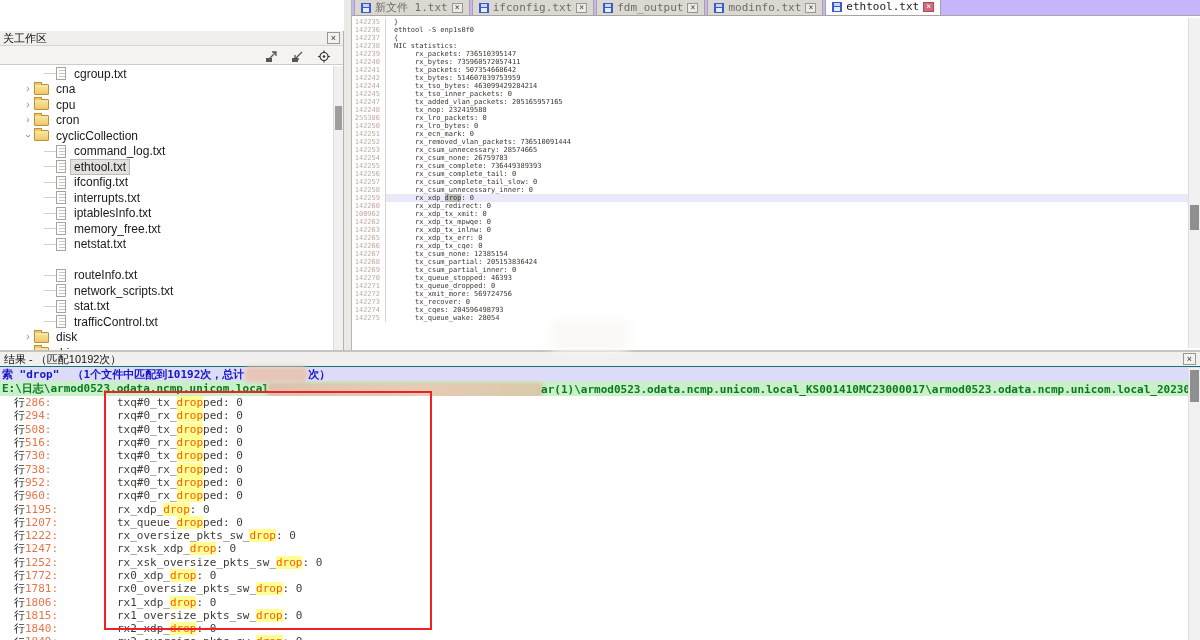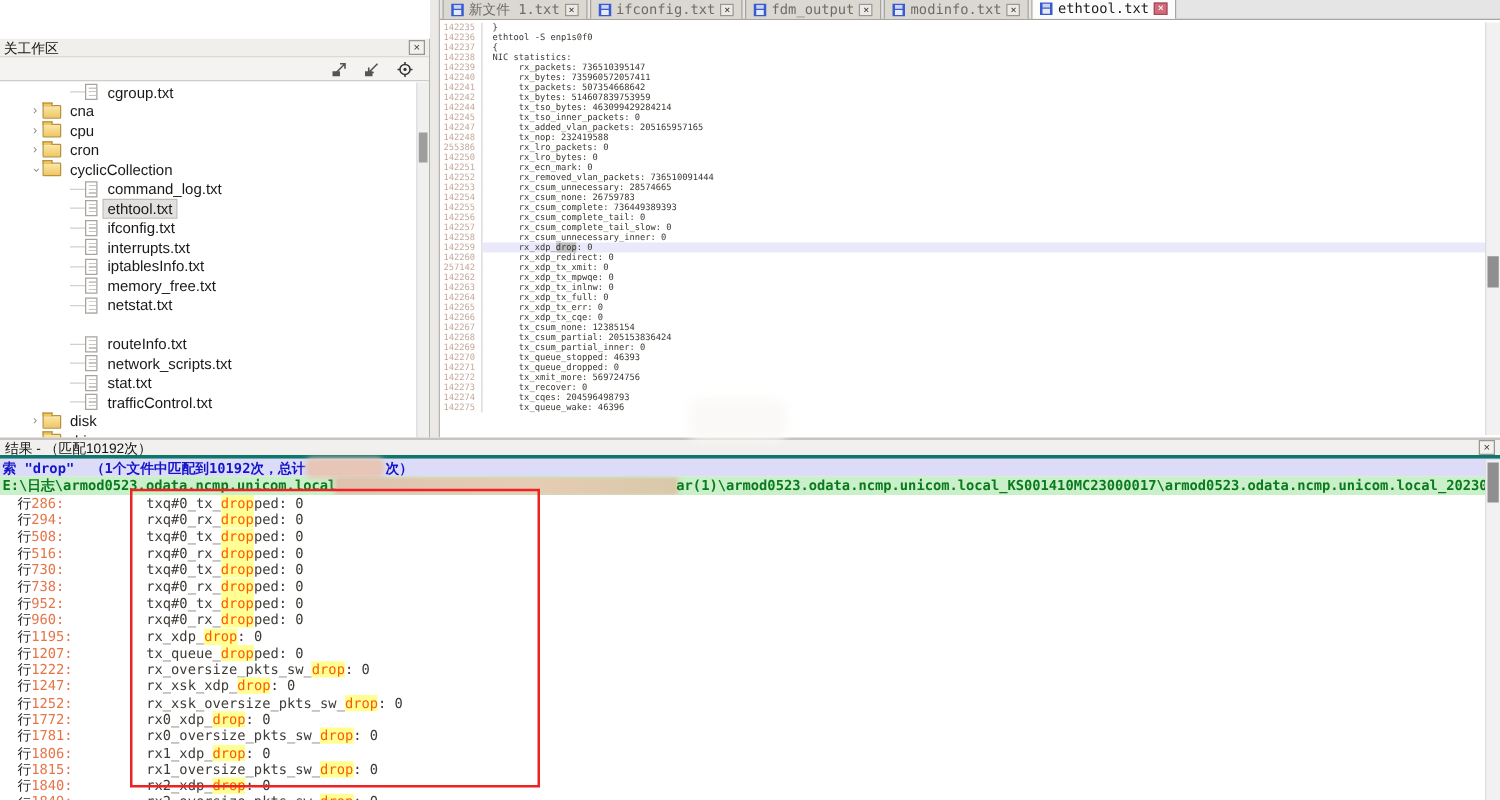--- a/index.html
+++ b/index.html
@@ -10,63 +10,63 @@
   
   .workspace { position:absolute; left:0; top:0; width:344px; height:350px; background:#fff; border-right:1px solid #b5b2ad;margin-top:31px; }
   .ws-titlebar { height:15px; background:#f0efec; border-bottom:1px solid #d6d3ce; display:flex; align-items:center; font-size:11px; padding:0 3px; color:#111; }
   .ws-title { flex:1; }
   .close-box { width:13px; height:12px; border:1px solid #9a9792; background:#f2f1ee; font-size:9px; line-height:10px; text-align:center; color:#333; cursor:default; }
   .ws-toolbar { height:19px; background:#f4f3f1; border-bottom:1px solid #cfccc7; display:flex; justify-content:flex-end; align-items:center; gap:12px; padding-right:12px; }
   .tool-icon { width:14px; height:12px; display:inline-block; }
   .tree { position:absolute; top:35px; left:0; right:10px; bottom:12px; overflow:hidden; font-size:12px; }
   .trow { height:15.5px; display:flex; align-items:center; white-space:nowrap; }
   .trow.lvl1 { padding-left:22px; }
-  .trow.lvl2 { padding-left:56px; }
+  .trow.lvl2 { padding-left:44px; }
   .chev { width:12px; color:#8c8c8c; font-size:10px; line-height:10px; text-align:center; flex:none; }
   .chev.exp { transform:rotate(90deg); }
   .stub { width:12px; height:1px; background:#d2d0cc; flex:none; }
   .icon-folder { position:relative; width:15px; height:11px; background:linear-gradient(#fae7a8,#f0c862); border:1px solid #b9913f; border-radius:1px; margin-right:4px; flex:none; }
   .icon-folder::before { content:""; position:absolute; top:-3px; left:-1px; width:6px; height:2px; background:#f0c862; border:1px solid #b9913f; border-bottom:none; }
   .icon-file { width:10px; height:13px; background:#fff; border:1px solid #a7a49f; margin-right:5px; flex:none;
                background-image:repeating-linear-gradient(to bottom,#c9c6c1 0 1px,transparent 1px 3px);
                background-size:6px 9px; background-position:2px 2px; background-repeat:no-repeat; }
   .tlabel { padding:0 3px; color:#1a1a1a; }
   .trow.selected .tlabel { background:#e2e1df; outline:1px solid #bdbbb7; }
   .tree-vscroll { position:absolute; right:0; top:35px; width:10px; height:303px; background:#f0f0f0; border-left:1px solid #dcdcdc; }
   .tree-vthumb { position:absolute; left:1px; right:1px; top:40px; height:24px; background:#9e9e9e; }
   .tree-hscroll { position:absolute; left:0; bottom:0; width:344px; height:12px; background:#f0f0f0; border-top:1px solid #d8d8d8; }
   .tree-hthumb { position:absolute; left:2px; top:1px; height:9px; width:296px; background:#8f8f8f; }
   .splitter { position:absolute; left:344px; top:0; width:8px; height:350px; background:#ebe9e6; border-right:1px solid #b8b5b0; }
 
   
   .editor-pane { position:absolute; left:352px; top:0; width:848px; height:350px; background:#fff; }
-  .tabbar { height:16px; background:#e5e5e5; border-bottom:1px solid #a8a5a0; display:flex; align-items:flex-end; }
+  .tabbar { height:16px; background:#c4b5fd; border-bottom:1px solid #a8a5a0; display:flex; align-items:flex-end; }
   .tab { height:16px; display:flex; align-items:center; gap:4px; padding:0 6px; background:#dbd8d2; border:1px solid #a8a5a0; border-bottom:none; margin-left:2px; font:11px "DejaVu Sans Mono", monospace; color:#6e6c66; white-space:nowrap; }
   .tab.active { background:#fcfcfc; color:#1c1c1c; height:18px; }
   .save-icon { width:10px; height:10px; background:#3a5bd0; position:relative; flex:none; }
   .save-icon::before { content:""; position:absolute; top:1px; left:2px; width:6px; height:3px; background:#c9d4f2; }
   .save-icon::after { content:""; position:absolute; bottom:1px; left:2px; width:6px; height:4px; background:#e8ecf8; }
   .tab-close { width:11px; height:10px; border:1px solid #9a9792; background:#eceae6; color:#44423e; font-size:8px; line-height:8px; text-align:center; flex:none; }
   .tab.active .tab-close { background:#cf6d7c; border-color:#a84a58; color:#fff; }
   .editor-body { position:absolute; top:18px; left:0; width:836px; height:330px; overflow:hidden; background:#fff; }
   .eline { display:flex; height:8px; font:7px/8px "DejaVu Sans Mono", monospace; white-space:pre; }
   .lnum { width:34px; text-align:right; padding-right:5px; color:#c4a89c; border-right:1px solid #d8d4d0; flex:none; }
   .ltext { padding-left:8px; color:#3b3731; flex:1; }
   .eline.current .ltext { background:#e9e9fb; }
   .eline .sel { background:#bdbdbd; }
   .editor-vscroll { position:absolute; right:0; top:18px; width:12px; height:330px; background:#f1f1f1; border-left:1px solid #dcdcdc; }
   .editor-vthumb { position:absolute; top:187px; left:1px; right:1px; height:25px; background:#8f8f8f; }
 
   
   .results { position:absolute; left:0; top:350px; width:1200px; height:290px; background:#fff; border-top:2px solid #c7c4bf; }
-  .res-titlebar { height:15px; background:#f1f0ee; border-bottom:3px solid #0f766e; font-size:11px; display:flex; align-items:center; padding:0 4px; color:#111; }
+  .res-titlebar { height:15px; background:#f1f0ee; border-bottom:1px solid #0f766e; font-size:11px; display:flex; align-items:center; padding:0 4px; color:#111; }
   .res-title { flex:1; }
   .res-summary { height:14px; background:#dcdcf8; font:bold 11px "DejaVu Sans Mono", monospace; color:#1515c8; display:flex; align-items:center; padding-left:2px; white-space:pre; }
   .summary-redact { display:inline-block; width:58px; height:11px; border-radius:3px; background:#e7c6b7; box-shadow:0 0 4px 3px rgba(231,198,183,.9); margin:0 3px; }
-  .res-path { height:15px; background:#c9f0c9; font:bold 11px "DejaVu Sans Mono", monospace; color:#0a7a1e; display:flex; align-items:center; white-space:pre; padding-left:2px; overflow:hidden; }
+  .res-path { height:15px; background:#c9f0c9; font:bold 11px "DejaVu Sans Mono", monospace; color:#0a7a1e; display:flex; align-items:flex-end; white-space:pre; padding-left:2px; overflow:hidden; }
   .path-redact { display:inline-block; width:272px; height:12px; border-radius:2px; flex:none;
                  background:linear-gradient(90deg,#dec2af,#e6ccb5 55%,#d9c9a9); box-shadow:0 0 4px 2px rgba(222,194,175,.85); }
   .res-list { position:absolute; top:44px; left:0; width:1188px; height:246px; overflow:hidden; background:#fff; }
   .rrow { height:13.3px; display:flex; align-items:center; font:11px "DejaVu Sans Mono", monospace; white-space:pre; }
   .r-hang { margin-left:14px; color:#2b2b2b; font-family:"Liberation Sans", sans-serif; font-size:11px; flex:none; }
   .r-line { width:62px; text-align:left; color:#e5764a; flex:none; }
   .r-text { margin-left:30px; color:#3f3b36; }
   .r-text mark { background:#ffff94; color:#ff5a00; }
   .res-vscroll { position:absolute; right:0; top:16px; width:12px; height:274px; background:#f1f1f1; border-left:1px solid #dedede; }
   .res-vthumb { position:absolute; top:2px; left:1px; right:1px; height:32px; background:#8f8f8f; }
@@ -258,35 +258,34 @@
       <div class="eline"><span class="lnum">142251</span><span class="ltext">     rx_ecn_mark: 0</span></div>
       <div class="eline"><span class="lnum">142252</span><span class="ltext">     rx_removed_vlan_packets: 736510091444</span></div>
       <div class="eline"><span class="lnum">142253</span><span class="ltext">     rx_csum_unnecessary: 28574665</span></div>
       <div class="eline"><span class="lnum">142254</span><span class="ltext">     rx_csum_none: 26759783</span></div>
       <div class="eline"><span class="lnum">142255</span><span class="ltext">     rx_csum_complete: 736449389393</span></div>
       <div class="eline"><span class="lnum">142256</span><span class="ltext">     rx_csum_complete_tail: 0</span></div>
       <div class="eline"><span class="lnum">142257</span><span class="ltext">     rx_csum_complete_tail_slow: 0</span></div>
       <div class="eline"><span class="lnum">142258</span><span class="ltext">     rx_csum_unnecessary_inner: 0</span></div>
       <div class="eline current"><span class="lnum">142259</span><span class="ltext">     rx_xdp_<span class="sel">drop</span>: 0</span></div>
       <div class="eline"><span class="lnum">142260</span><span class="ltext">     rx_xdp_redirect: 0</span></div>
-      <div class="eline"><span class="lnum">257142</span><span class="ltext">     rx_xdp_tx_xmit: 0</span></div>
+      <div class="eline"><span class="lnum">100962</span><span class="ltext">     rx_xdp_tx_xmit: 0</span></div>
       <div class="eline"><span class="lnum">142262</span><span class="ltext">     rx_xdp_tx_mpwqe: 0</span></div>
       <div class="eline"><span class="lnum">142263</span><span class="ltext">     rx_xdp_tx_inlnw: 0</span></div>
-      <div class="eline"><span class="lnum">142264</span><span class="ltext">     rx_xdp_tx_full: 0</span></div>
       <div class="eline"><span class="lnum">142265</span><span class="ltext">     rx_xdp_tx_err: 0</span></div>
       <div class="eline"><span class="lnum">142266</span><span class="ltext">     rx_xdp_tx_cqe: 0</span></div>
       <div class="eline"><span class="lnum">142267</span><span class="ltext">     tx_csum_none: 12385154</span></div>
       <div class="eline"><span class="lnum">142268</span><span class="ltext">     tx_csum_partial: 205153836424</span></div>
       <div class="eline"><span class="lnum">142269</span><span class="ltext">     tx_csum_partial_inner: 0</span></div>
       <div class="eline"><span class="lnum">142270</span><span class="ltext">     tx_queue_stopped: 46393</span></div>
       <div class="eline"><span class="lnum">142271</span><span class="ltext">     tx_queue_dropped: 0</span></div>
       <div class="eline"><span class="lnum">142272</span><span class="ltext">     tx_xmit_more: 569724756</span></div>
       <div class="eline"><span class="lnum">142273</span><span class="ltext">     tx_recover: 0</span></div>
       <div class="eline"><span class="lnum">142274</span><span class="ltext">     tx_cqes: 204596498793</span></div>
-      <div class="eline"><span class="lnum">142275</span><span class="ltext">     tx_queue_wake: 46396</span></div>
+      <div class="eline"><span class="lnum">142275</span><span class="ltext">     tx_queue_wake: 28054</span></div>
     </div>
   <div class="editor-vscroll">
     <div class="editor-vthumb"></div>
   </div>
 </div>
 
 <div class="results">
   <div class="res-titlebar">
     <span class="res-title">结果 - （匹配10192次）</span>
     <span class="close-box">×</span>

